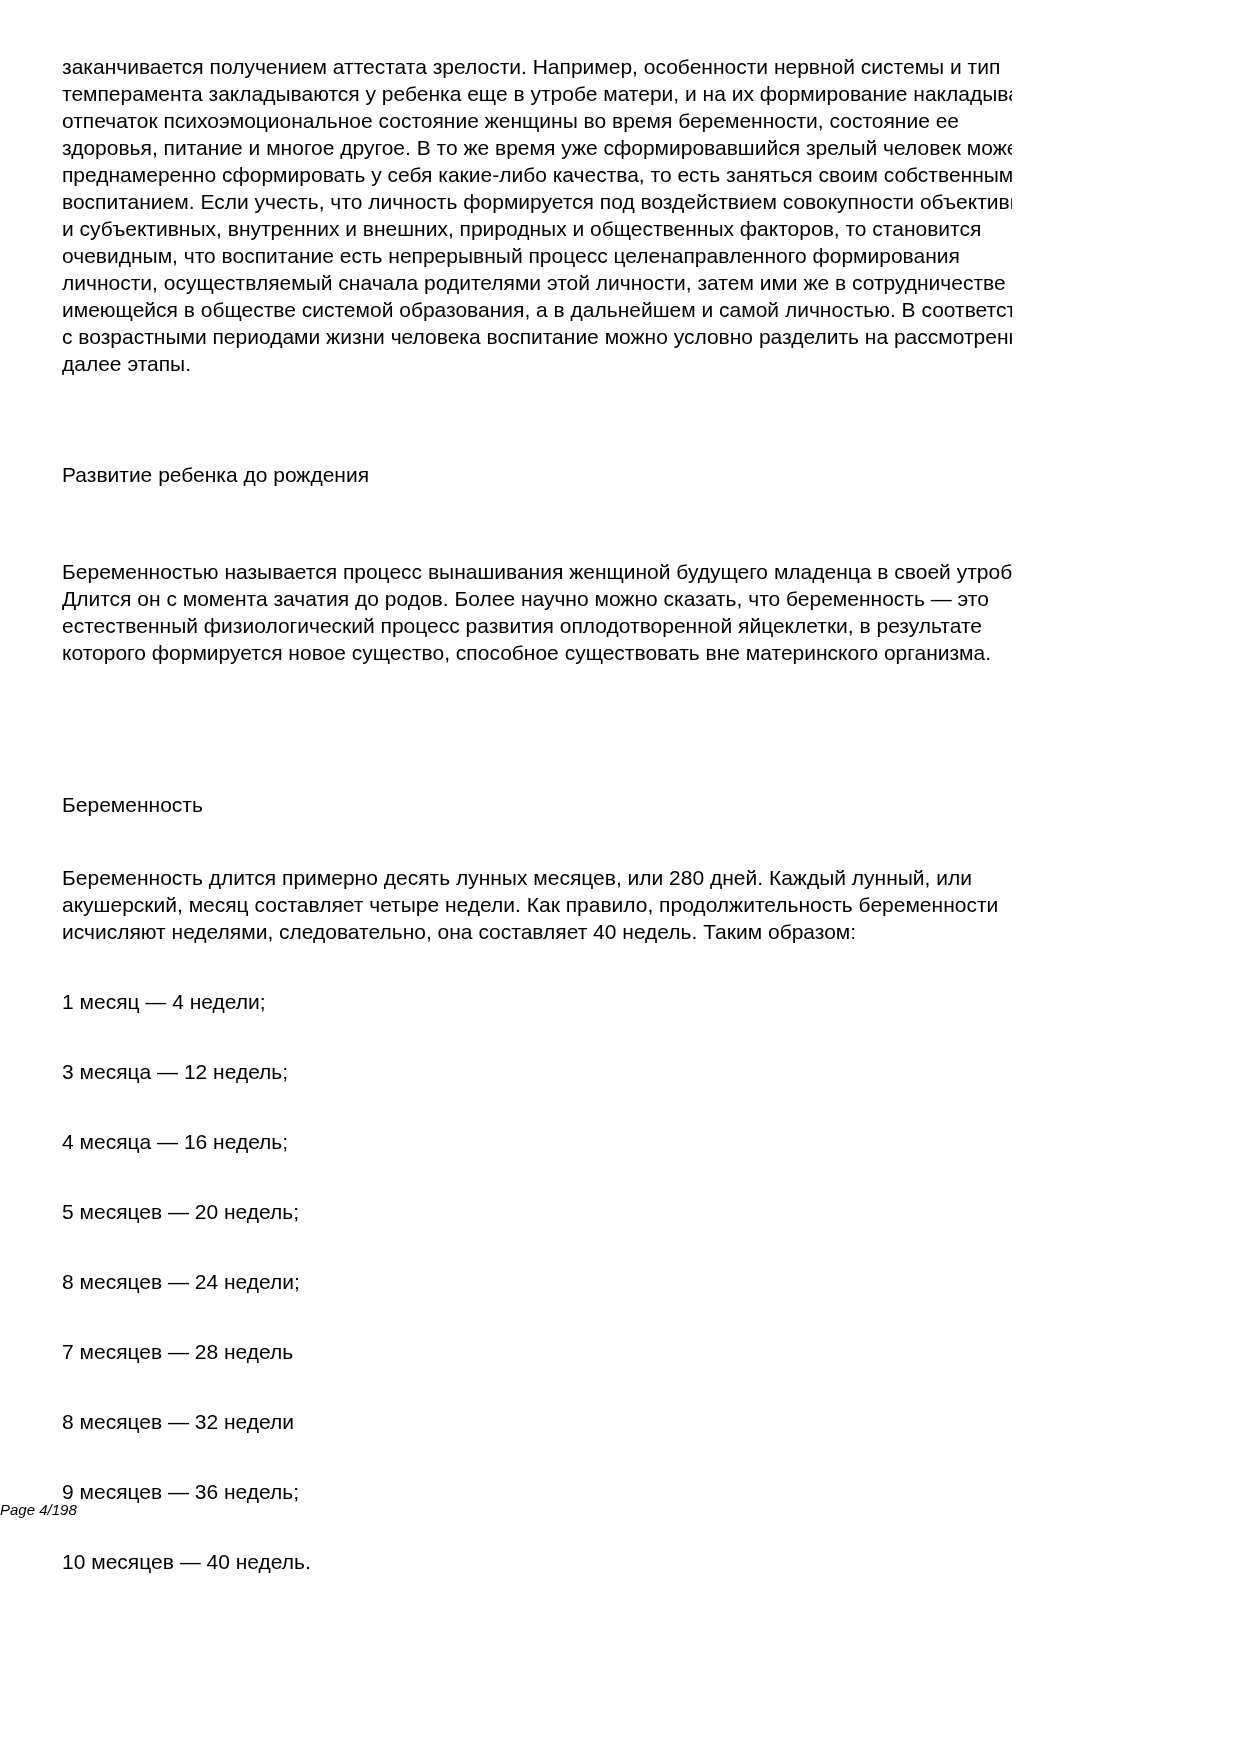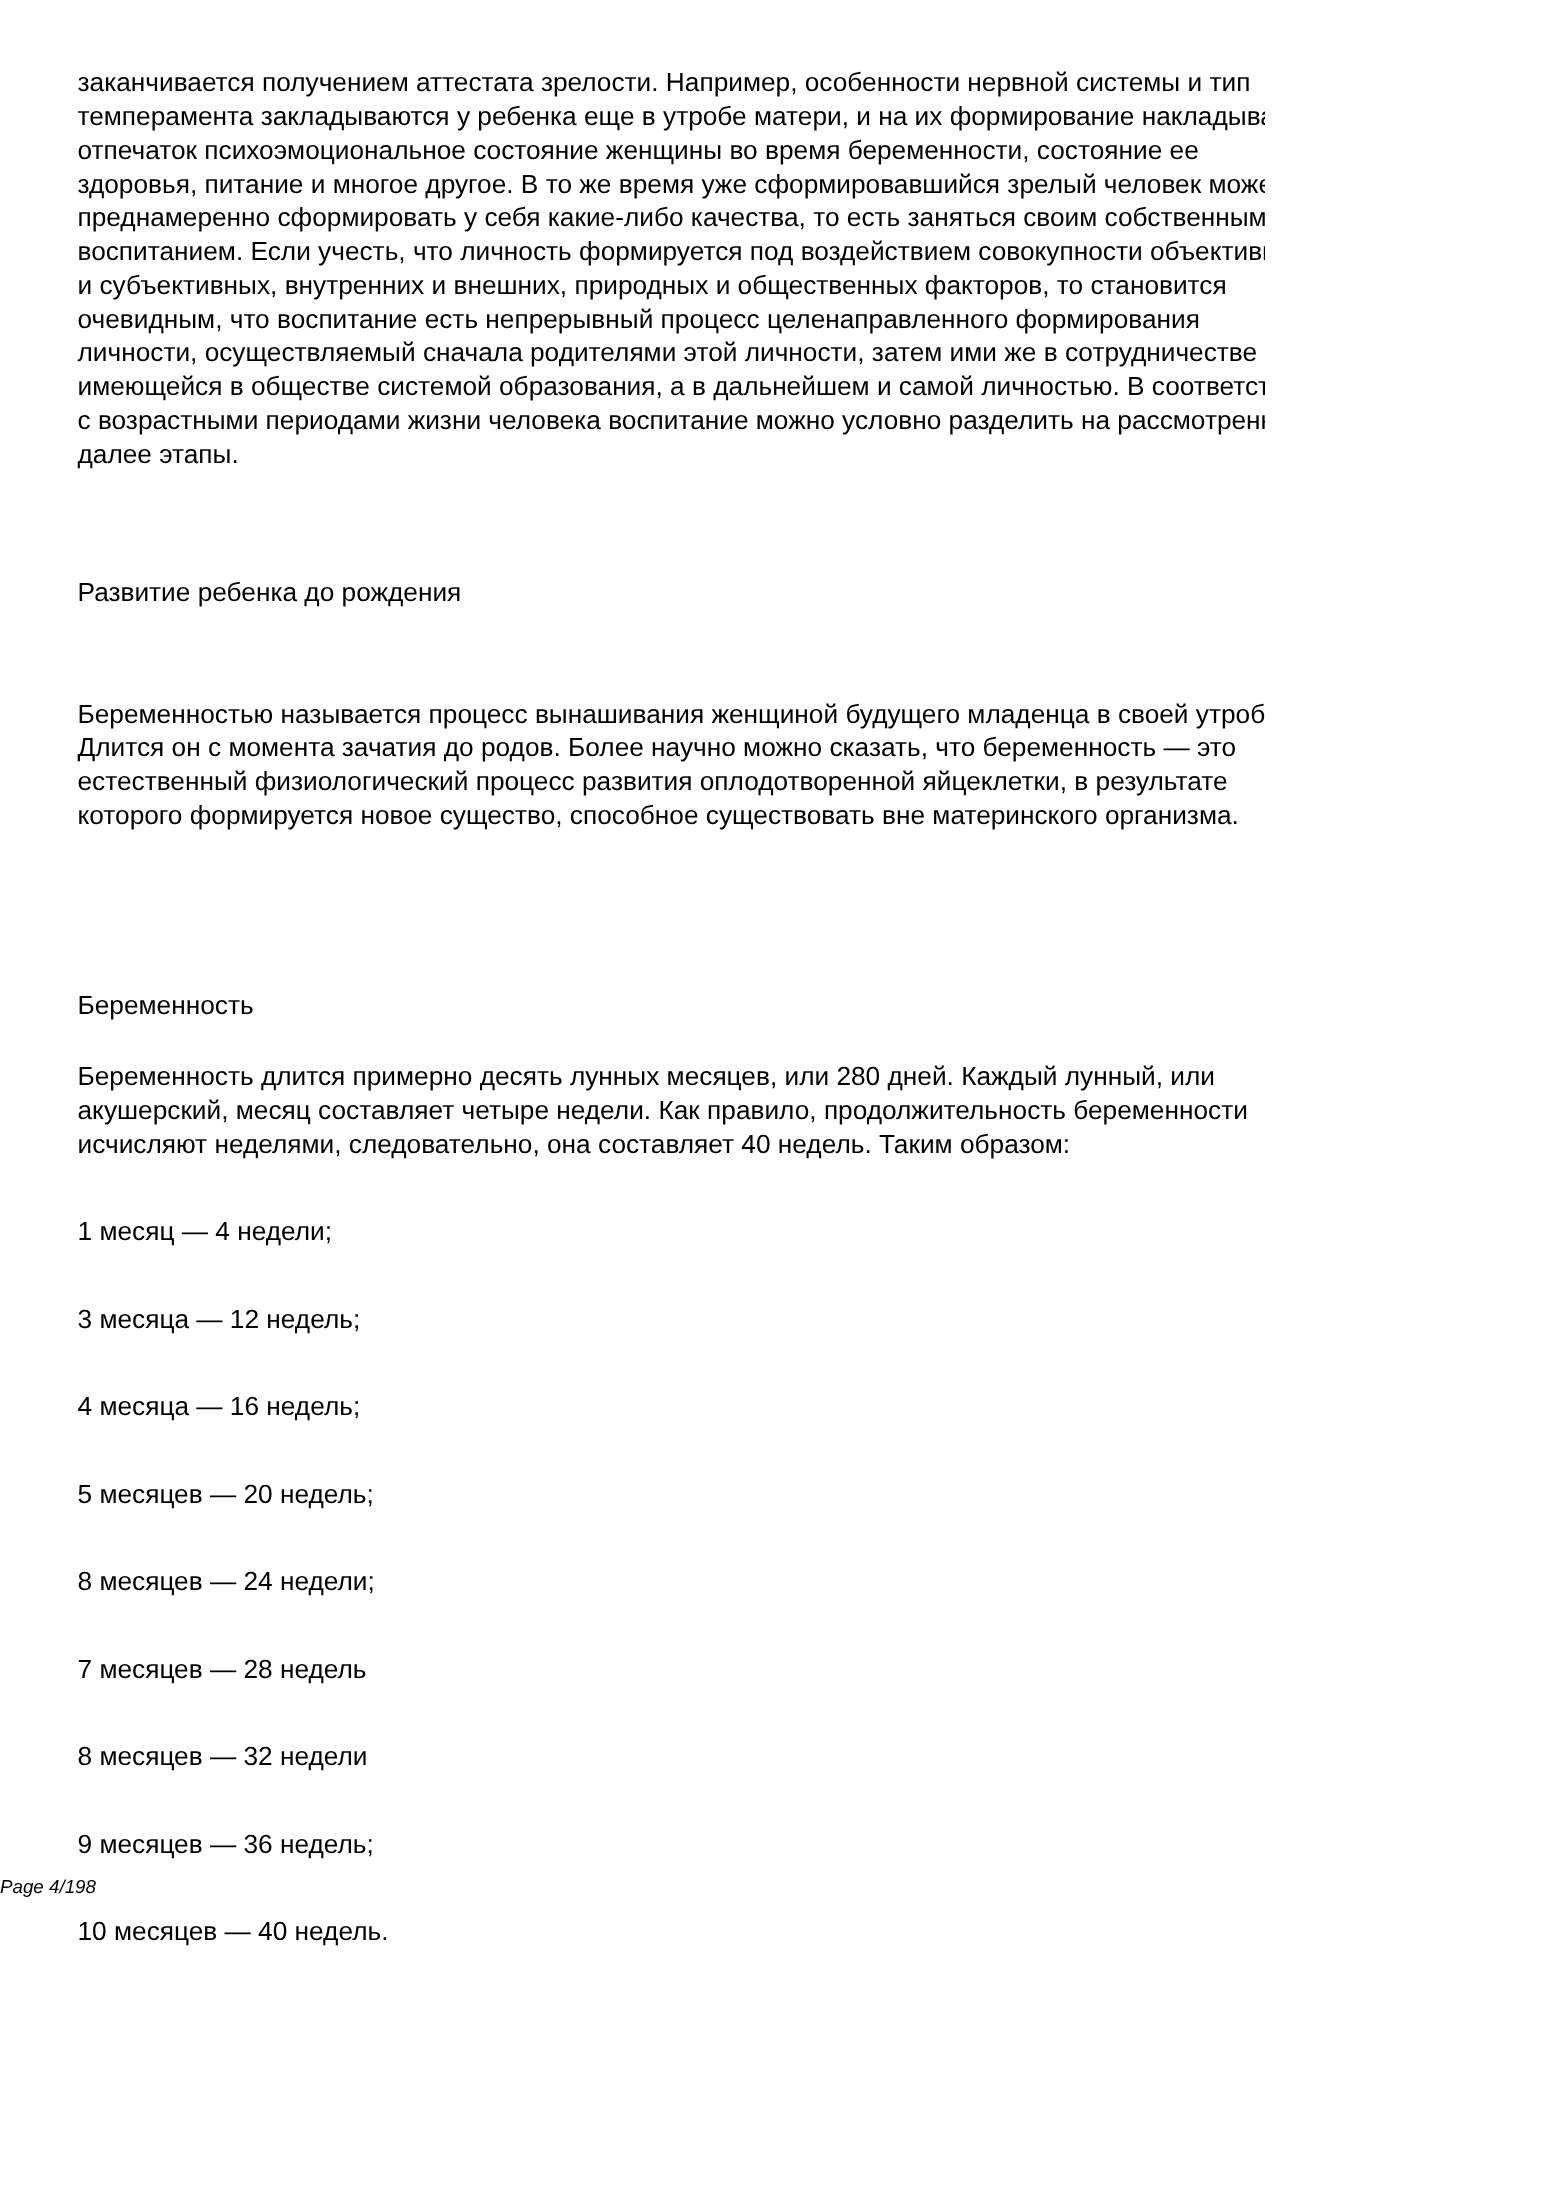--- a/index.html
+++ b/index.html
@@ -21,21 +21,21 @@
     left: 62px;
     width: 990px;
     font-size: 21px;
     line-height: 27px;
     text-align: left;
   }
   .para { margin: 0; }
   .heading-1 { margin-top: 84px; }
   .heading-2 { margin-top: 125px; }
   .para-2 { margin-top: 70px; }
-  .para-3 { margin-top: 30px; }
+  .para-3 { margin-top: 46px; }
   .weeks-list {
     list-style: none;
     margin-top: 29px;
   }
   .weeks-list li {
     margin-bottom: 21px;
     line-height: 27px;
     margin-top: 43px;
   }
   .footer {

